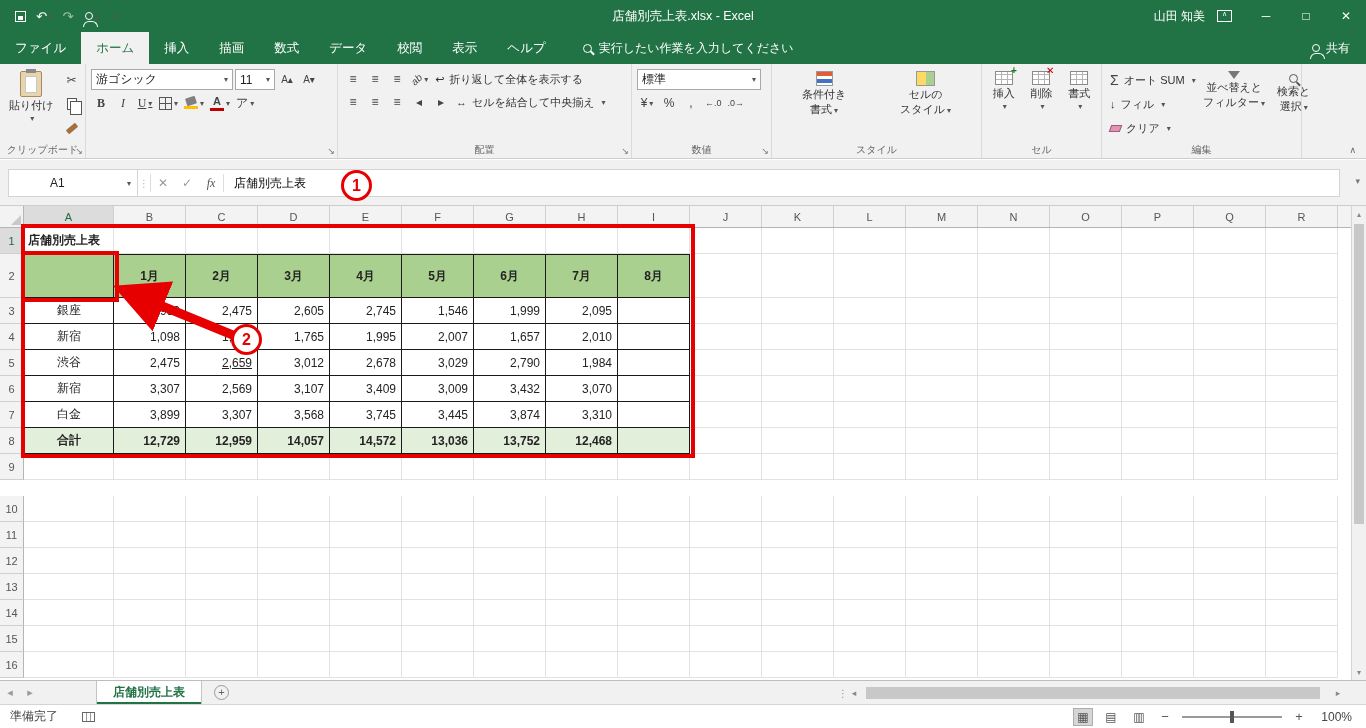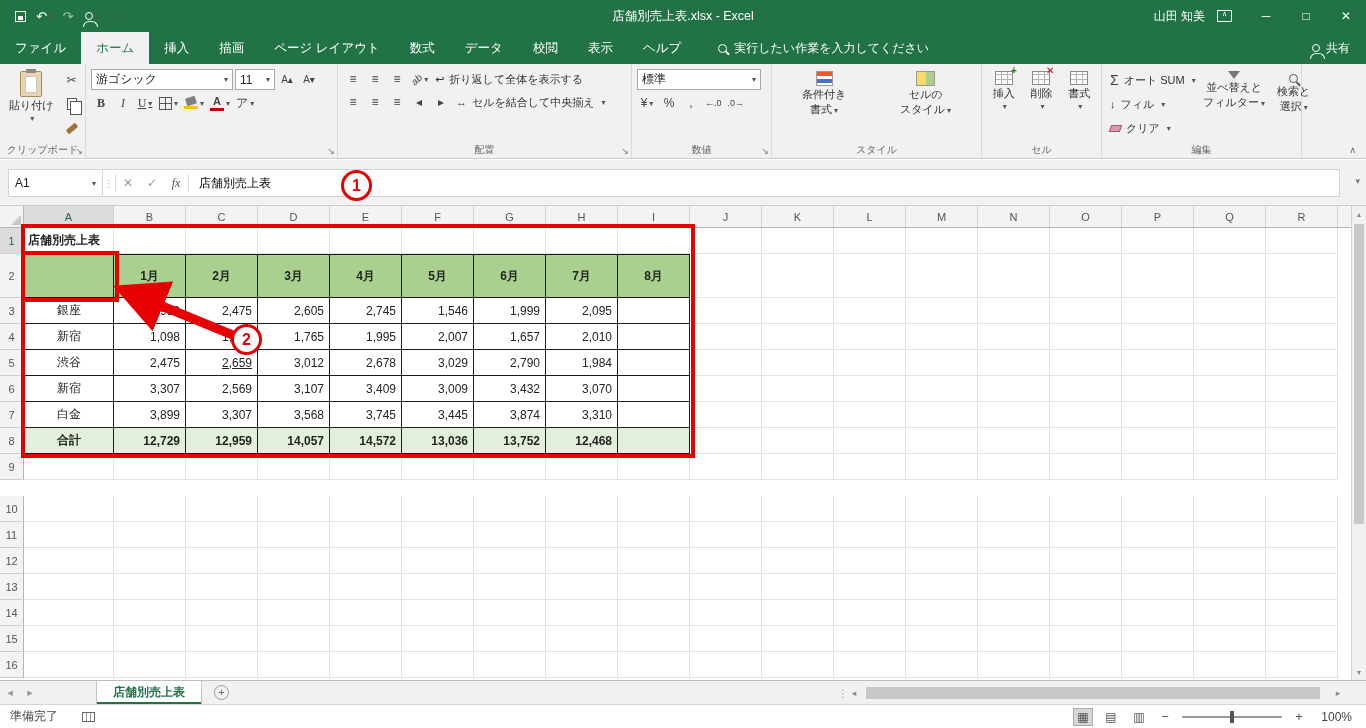--- a/index.html
+++ b/index.html
@@ -68,21 +68,21 @@
   .i-condfmt{width:17px;height:15px;border:1px solid #999;background:linear-gradient(to bottom,#e25d33 0 4px,#fff 4px 7px,#4472c4 7px 11px,#fff 11px);}
   .i-fmttable{width:19px;height:15px;border:1px solid #999;background:linear-gradient(#4472c4 0 4px,rgba(0,0,0,0) 4px),repeating-linear-gradient(90deg,transparent 0 5px,#999 5px 6px),repeating-linear-gradient(0deg,transparent 0 4px,#999 4px 5px);background-color:#fff;}
   .i-cellstyles{width:19px;height:15px;border:1px solid #999;background:linear-gradient(90deg,#ffd966 0 9px,#a9d08e 9px);}
   .i-funnel{width:0;height:0;border-left:6px solid transparent;border-right:6px solid transparent;border-top:8px solid #777;}
   .i-eraser{width:11px;height:7px;background:#e592b6;border:1px solid #9a5c77;transform:skewX(-20deg);}
   .sigma{font-size:14px;color:#444;line-height:1;}
   .ribbon-collapse{position:absolute;right:10px;bottom:3px;font-size:9px;color:#666;}
 
   
   .fbar{position:absolute;top:160px;left:0;right:0;height:46px;background:#f1f1f1;border-bottom:1px solid #cfcdcb;z-index:7;}
-  .fbar-strip{position:absolute;left:8px;right:26px;top:9px;height:28px;background:#fff;border:1px solid #d6d4d2;display:flex;align-items:center;}
+  .fbar-strip{position:absolute;left:8px;right:26px;top:9px;height:28px;background:#fff;border:1px solid #d6d4d2;display:flex;align-items:center;padding-left:35px;}
   .namebox{width:94px;height:100%;border-right:1px solid #d6d4d2;display:flex;align-items:center;padding:0 6px;font-size:12px;color:#222;justify-content:space-between;}
   .fhandle{width:12px;text-align:center;color:#b5b5b5;font-size:10px;}
   .fxb{width:24px;height:100%;display:flex;align-items:center;justify-content:center;color:#999;font-size:12px;}
   .fxb.fx{font-style:italic;font-family:"Liberation Serif",serif;color:#555;}
   .fsep{width:1px;height:70%;background:#e0dedc;}
   .formula-text{padding-left:10px;font-size:12px;color:#000;}
   .fchevron{position:absolute;right:6px;top:16px;font-size:9px;color:#777;}
 
   
   .gridwrap{position:absolute;top:206px;left:0;width:1351px;height:474px;overflow:hidden;background:#fff;z-index:1;}
@@ -184,21 +184,20 @@
       </div>
   </div>
 </div>
 
 <div class="tabrow">
   <div style="display:flex;align-items:stretch;">
       <div class="rtab">ファイル</div>
       <div class="rtab active">ホーム</div>
       <div class="rtab">挿入</div>
       <div class="rtab">描画</div>
-      <div class="rtab">ページ レイアウト</div>
       <div class="rtab">数式</div>
       <div class="rtab">データ</div>
       <div class="rtab">校閲</div>
       <div class="rtab">表示</div>
       <div class="rtab">ヘルプ</div>
     </div>
   <div class="search">
     <span class="i-mag"></span>
     <span>実行したい作業を入力してください</span>
   </div>

